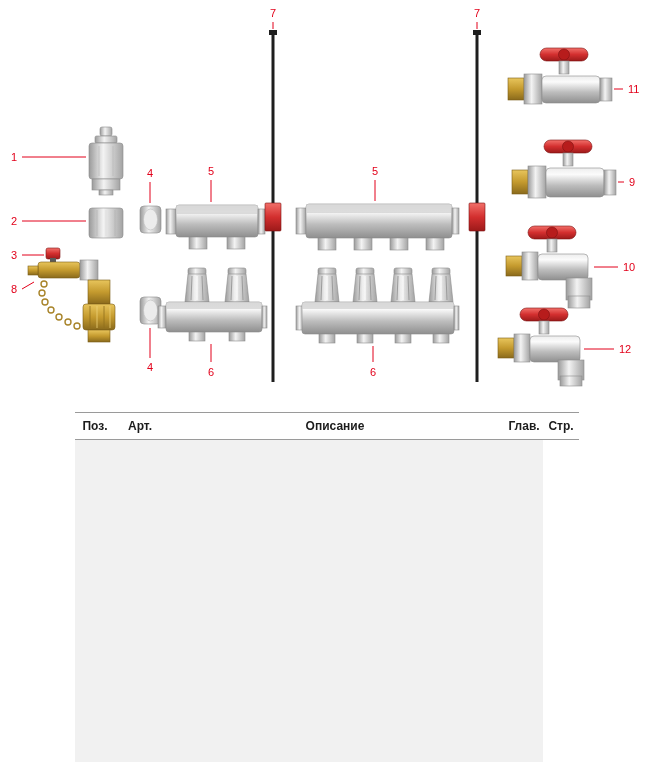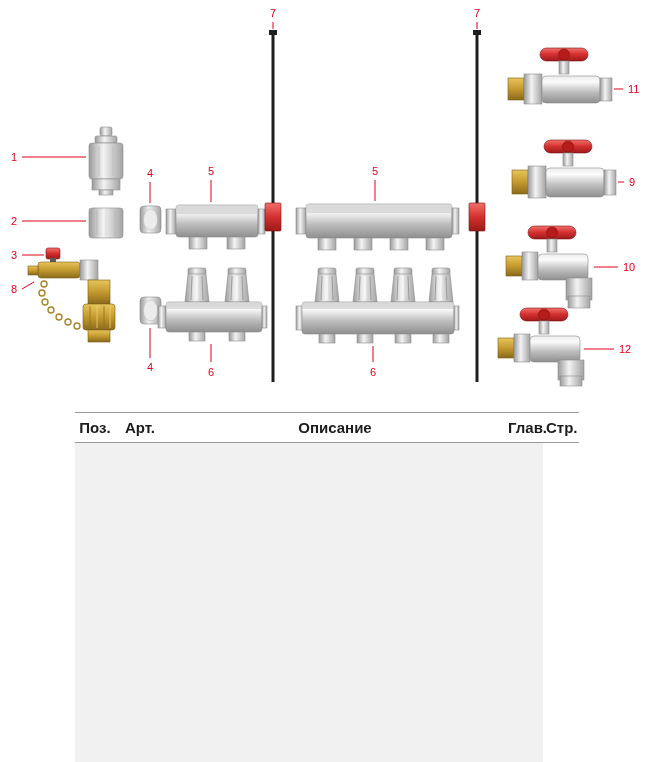--- a/index.html
+++ b/index.html
@@ -10,21 +10,21 @@
     position: relative; overflow: hidden;
   }
   .page { position: relative; width: 654px; height: 762px; background: #fff; }
   .diagram { position: absolute; top: 0; left: 0; width: 654px; height: 405px; }
   .callout-text {
     fill: #e2001a; font-size: 11px; font-family: "Liberation Sans", sans-serif;
   }
   .table-wrap { position: absolute; top: 412px; left: 75px; width: 504px; }
   table { border-collapse: collapse; width: 100%; table-layout: fixed; }
   th {
-    font-size: 15px; font-weight: bold; color: #1c1c1c;
+    font-size: 12px; font-weight: bold; color: #1c1c1c;
     border-top: 1px solid #9a9a9a; border-bottom: 1px solid #9a9a9a;
     padding: 6px 3px; text-align: center; background: #fff;
   }
   td {
     font-size: 10px; color: #2e2e2e; padding: 6px 3px;
     border-bottom: 1px solid #dcdcdc; vertical-align: middle; text-align: center;
     line-height: 1.2;
   }
   tbody tr:nth-child(odd) { background: #f1f1f1; }
   tbody tr:last-child td { border-bottom: 1px solid #9a9a9a; }

